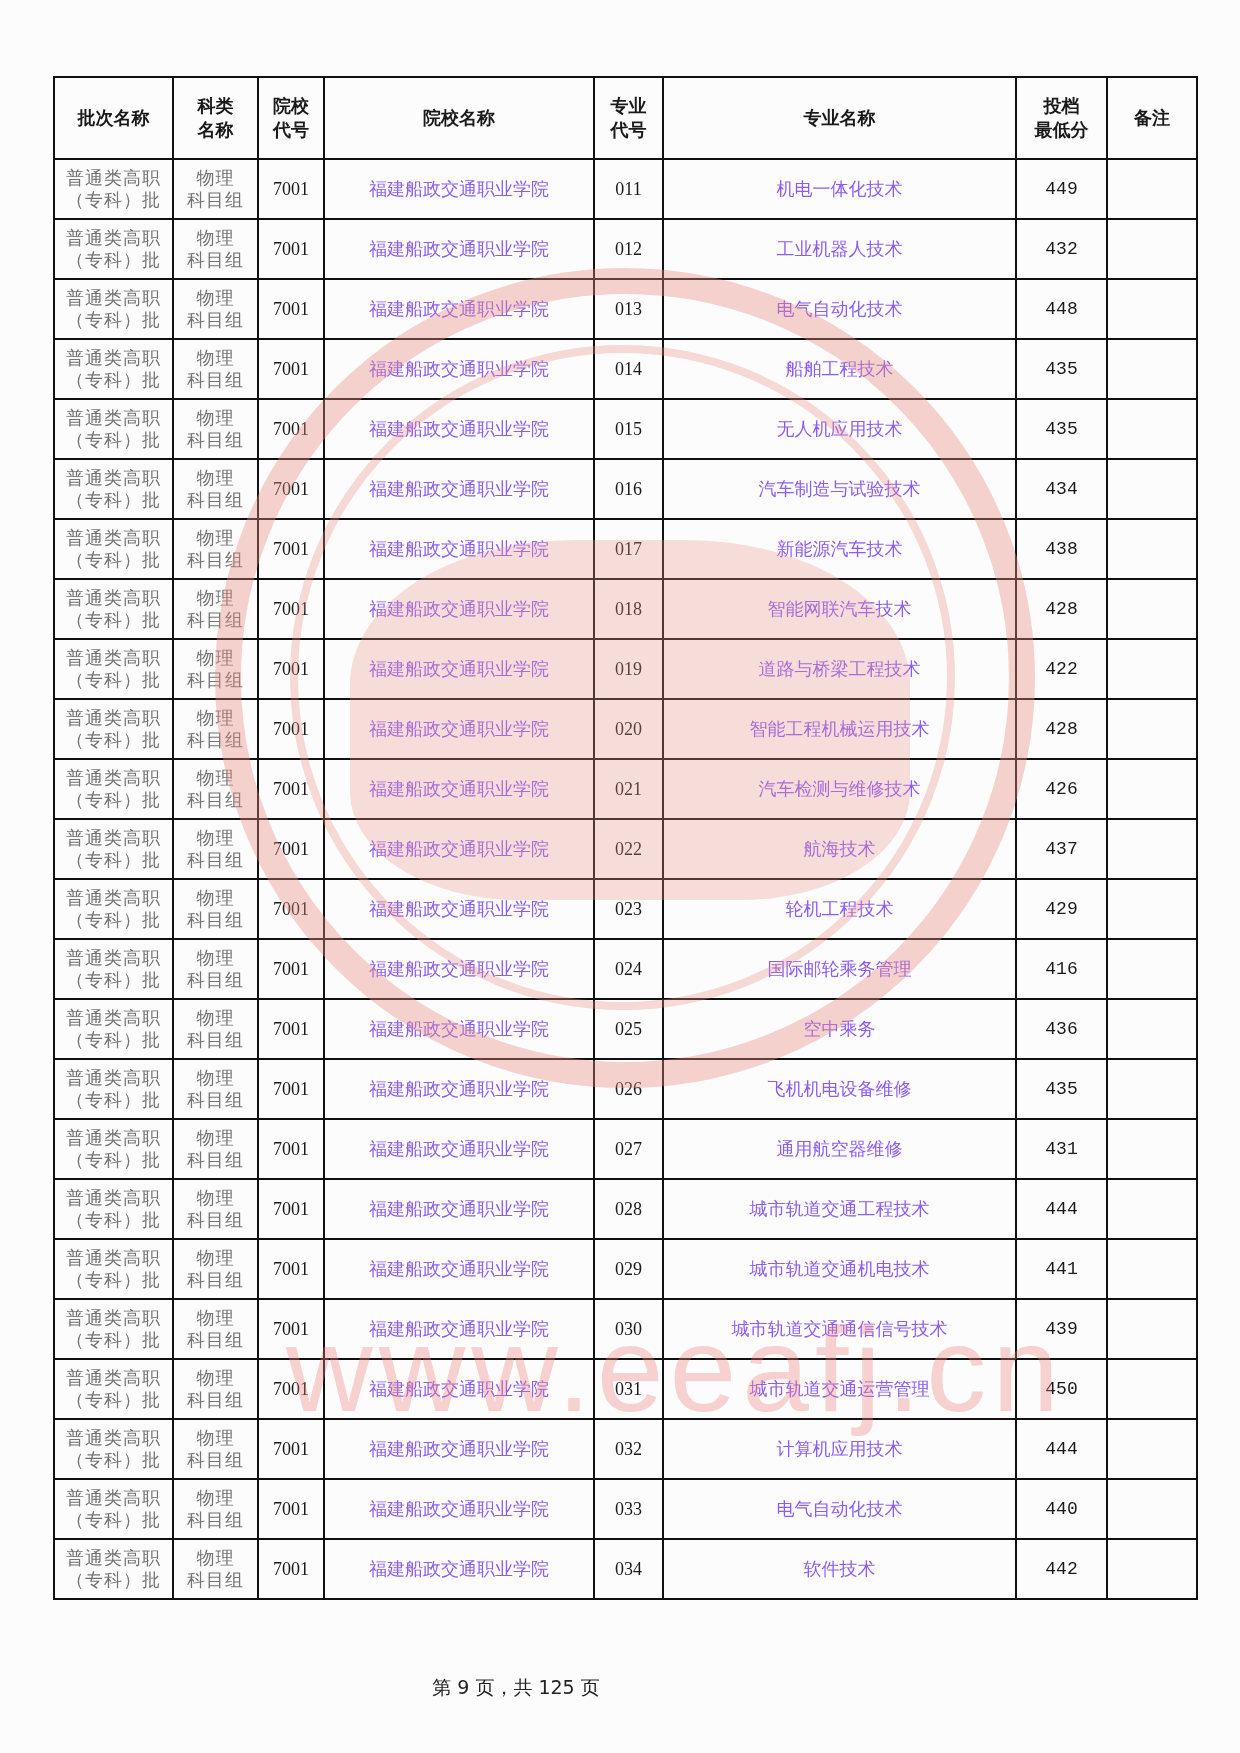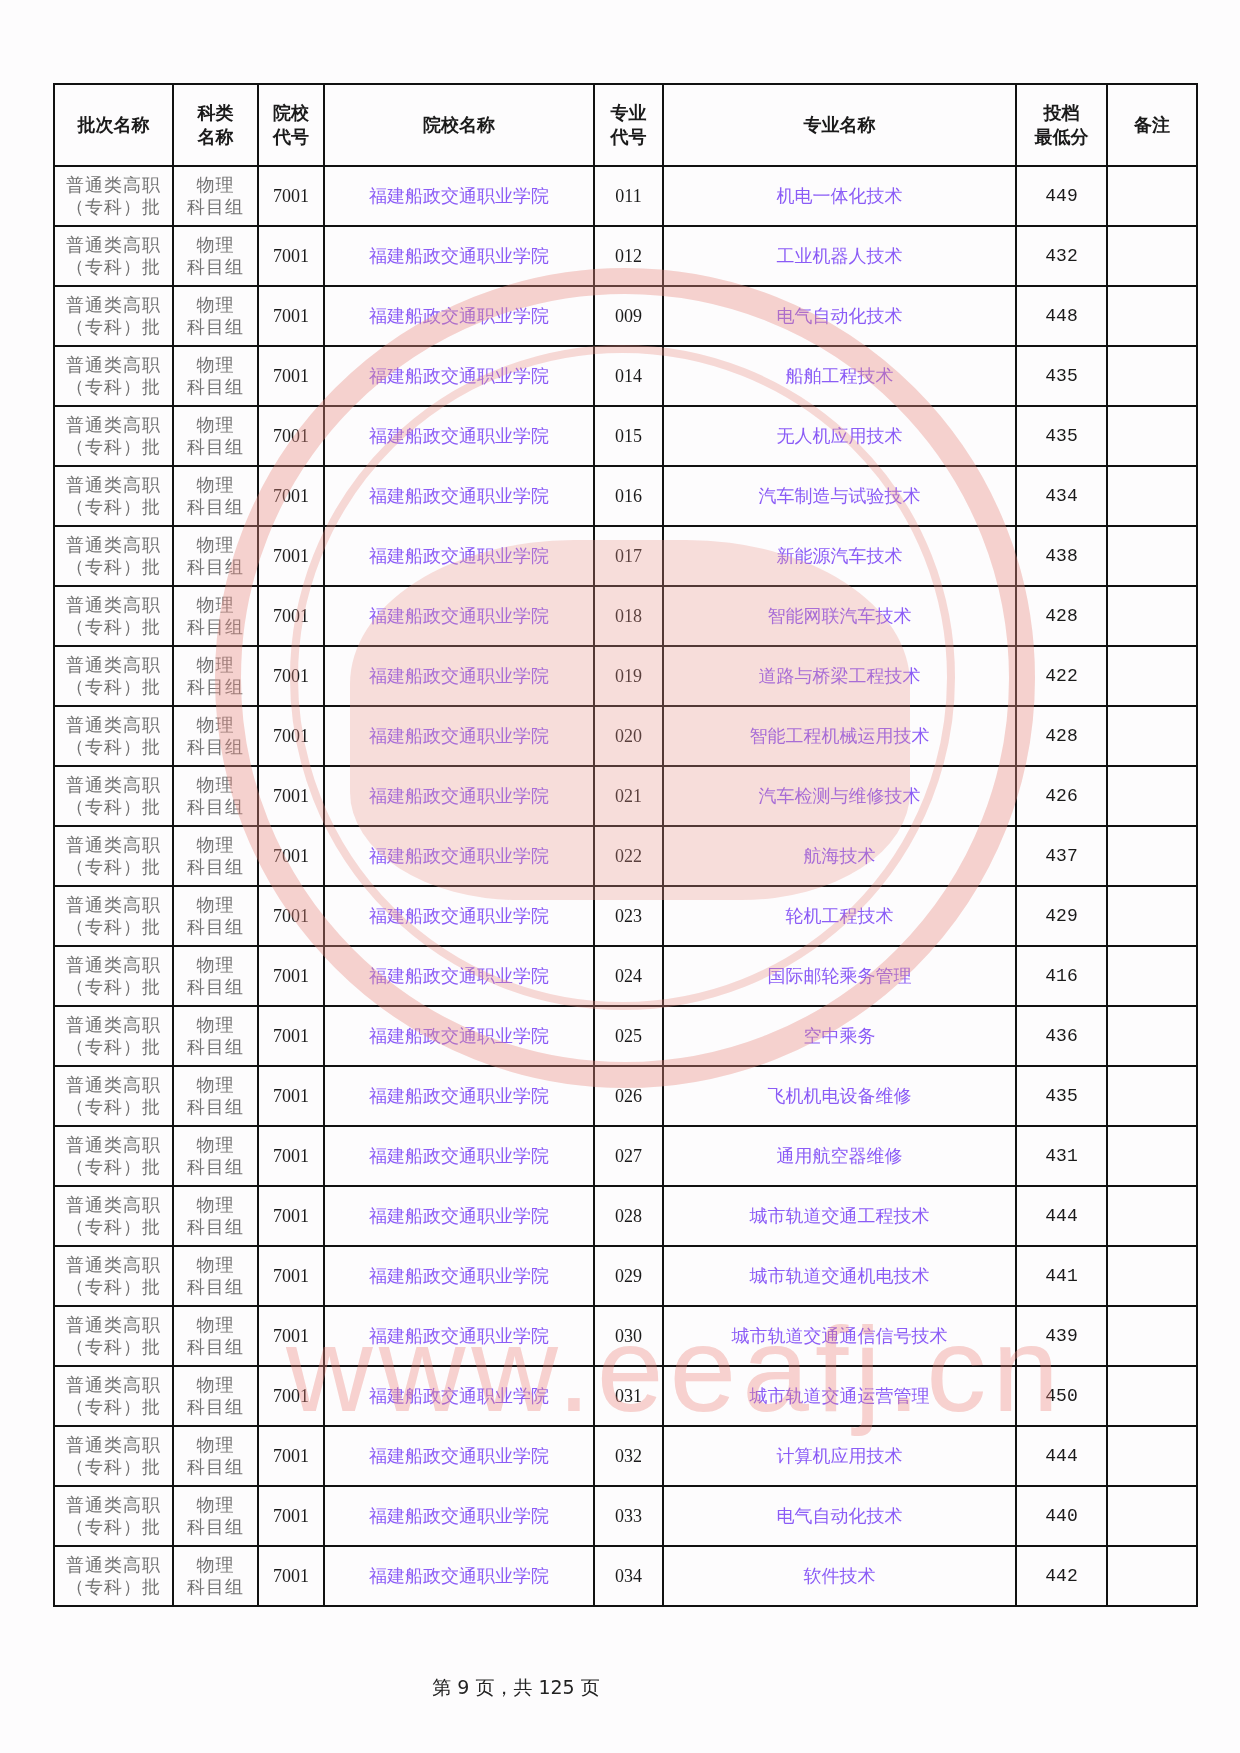--- a/index.html
+++ b/index.html
@@ -18,21 +18,21 @@
   }
   .seal-core {
     left: 350px; top: 540px; width: 560px; height: 360px;
     background: rgba(235,150,140,0.30); border-radius: 40% 40% 30% 30%;
   }
   .url-mark {
     left: 250px; top: 1300px; font-family: "Liberation Sans", sans-serif; font-size: 120px;
     color: rgba(236,130,120,0.35); letter-spacing: 6px; font-weight: normal; margin-left: 36px;
   }
   table.main {
-    position: absolute; left: 53px; top: 83px; width: 1143px;
+    position: absolute; left: 53px; top: 76px; width: 1143px;
     border-collapse: collapse; z-index: 1; table-layout: fixed;
   }
   table.main td, table.main th {
     border: 2px solid #111; text-align: center; padding: 0; font-size: 18px;
   }
   table.main th { height: 80px; font-weight: bold; font-size: 18px; line-height: 24px; }
   table.main td { height: 58px; line-height: 22px; }
   td.batch, td.subj { font-size: 17px; color: #737373; letter-spacing: 1px; }
   td.code { font-family: Liberation Serif, serif; font-size: 19px; }
   td.school, td.major { text-align: left; padding-left: 6px; font-size: 18px; color: #8b5cf6; }
@@ -131,21 +131,21 @@
         <td class="batch">
           <span class="l">普通类高职</span>
           <span class="l">（专科）批</span>
         </td>
         <td class="subj">
           <span class="l">物理</span>
           <span class="l">科目组</span>
         </td>
         <td class="code">7001</td>
         <td class="school">福建船政交通职业学院</td>
-        <td class="code">009</td>
+        <td class="code">013</td>
         <td class="major">电气自动化技术</td>
         <td class="score">448</td>
         <td class="remark"></td>
       </tr>
       <tr>
         <td class="batch">
           <span class="l">普通类高职</span>
           <span class="l">（专科）批</span>
         </td>
         <td class="subj">

